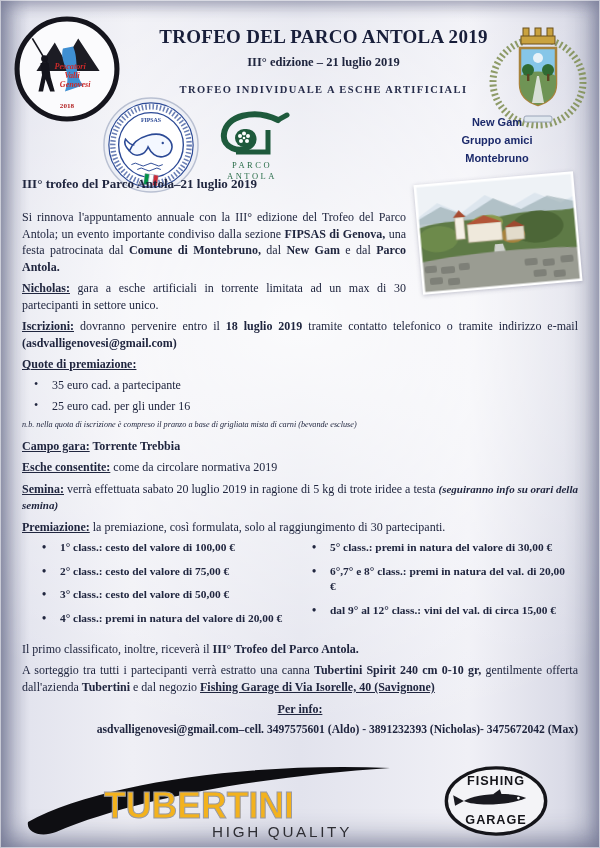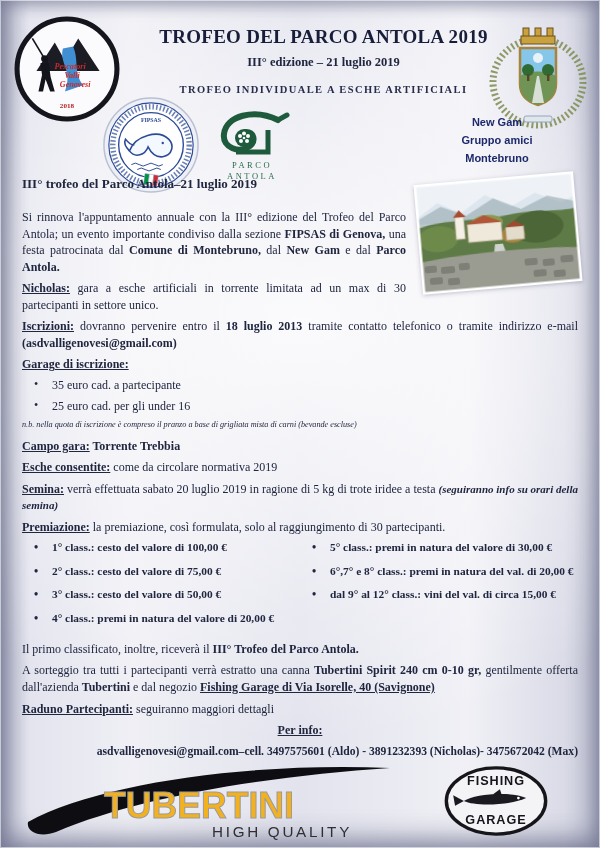--- a/index.html
+++ b/index.html
@@ -37,21 +37,21 @@
   .b{font-weight:bold;}
   .bu{font-weight:bold;text-decoration:underline;}
   .photo-wrap{float:right;width:160px;height:110px;margin:2px 0 8px 12px;
     transform:rotate(-5deg);filter:drop-shadow(0 1px 2px rgba(80,80,110,.35));}
   .photo-wrap svg{display:block;width:100%;height:100%;}
   .bullets{list-style:none;margin:0 0 2px;padding:0;}
   .bullets li{position:relative;padding-left:30px;margin:0 0 5px;font-size:12px;line-height:1.35;}
   .bullets li::before{content:"•";position:absolute;left:12px;top:-1px;font-size:12px;color:#20263f;}
   .quote-head{margin-bottom:4px;}
   .note{font-size:8.2px;font-style:italic;font-weight:normal;margin:1px 0 7px;text-align:left;}
-  .prizes{display:flex;margin:4px 0 5px;}
+  .prizes{display:flex;margin:4px 8px 5px;}
   .prizes ul{flex:1 1 50%;}
   .prizes li{font-weight:bold;font-size:11.4px;margin-bottom:8px;}
   .center{text-align:center;}
   .contacts{font-weight:bold;font-size:11.6px;margin-top:2px;text-align:right;}
   .it{font-style:italic;font-weight:bold;font-size:11px;}
   
   .logo-tubertini{position:absolute;left:16px;bottom:4px;width:380px;height:88px;}
   .logo-garage{position:absolute;right:50px;bottom:10px;width:108px;height:74px;}
 </style>
 </head>
@@ -174,23 +174,23 @@
         <rect x="0" y="0" width="160" height="110" fill="none" stroke="#ffffff" stroke-width="5"></rect>
       </svg>
     </div>
 
     <h2 class="h-main">III° trofeo del Parco Antola–21 luglio 2019</h2>
 
     <p><span>Si rinnova l'appuntamento annuale con la III° edizione del Trofeo del Parco Antola; un evento importante condiviso dalla sezione </span><span class="b">FIPSAS di Genova,</span><span> una festa patrocinata dal </span><span class="b">Comune di Montebruno,</span><span> dal </span><span class="b">New Gam</span><span> e dal </span><span class="b">Parco Antola.</span></p>
 
     <p><span class="lbl">Nicholas:</span><span> gara a esche artificiali in torrente limitata ad un max di 30 partecipanti in settore unico.</span></p>
 
-    <p><span class="lbl">Iscrizioni:</span><span> dovranno pervenire entro il </span><span class="b">18 luglio 2013</span><span> tramite contatto telefonico o tramite indirizzo e-mail </span><span class="b">(asdvalligenovesi@gmail.com)</span></p>
-
-    <p class="quote-head"><span class="lbl">Garage di iscrizione:</span></p>
+    <p><span class="lbl">Iscrizioni:</span><span> dovranno pervenire entro il </span><span class="b">18 luglio 2019</span><span> tramite contatto telefonico o tramite indirizzo e-mail </span><span class="b">(asdvalligenovesi@gmail.com)</span></p>
+
+    <p class="quote-head"><span class="lbl">Quote di premiazione:</span></p>
     <ul class="bullets">
       <li>35 euro cad. a partecipante</li>
       <li>25 euro cad. per gli under 16</li>
     </ul>
     <p class="note">n.b. nella quota di iscrizione è compreso il pranzo a base di grigliata mista di carni (bevande escluse)</p>
 
     <p><span class="lbl">Campo gara:</span><span class="b"> Torrente Trebbia</span></p>
 
     <p><span class="lbl">Esche consentite:</span><span> come da circolare normativa 2019</span></p>
 
@@ -209,21 +209,20 @@
         <li>5° class.: premi in natura del valore di 30,00 €</li>
         <li>6°,7° e 8° class.: premi in natura del val. di 20,00 €</li>
         <li>dal 9° al 12° class.: vini del val. di circa 15,00 €</li>
       </ul>
     </div>
 
     <p><span>Il primo classificato, inoltre, riceverà il </span><span class="b">III° Trofeo del Parco Antola.</span></p>
 
     <p><span>A sorteggio tra tutti i partecipanti verrà estratto una canna </span><span class="b">Tubertini Spirit 240 cm 0-10 gr,</span><span> gentilmente offerta dall'azienda </span><span class="b">Tubertini</span><span> e dal negozio </span><span class="bu">Fishing Garage di Via Isorelle, 40 (Savignone)</span></p>
 
-    <p><span class="lbl">Raduno Partecipanti:</span><span> seguiranno maggiori dettagli</span></p>
 
     <p class="center"><span class="lbl">Per info:</span></p>
     <p class="center contacts">asdvalligenovesi@gmail.com–cell. 3497575601 (Aldo) - 3891232393 (Nicholas)- 3475672042 (Max)</p>
   </div>
 
   <svg class="logo-tubertini" viewBox="0 0 380 88">
     <path d="M12 66 C84 26 240 6 374 12 C255 20 125 40 40 76 C24 82 10 76 12 66 Z" fill="#0e0e12"></path>
     <text x="88" y="62" font-family="Liberation Sans, sans-serif" font-size="36" font-weight="bold" fill="#f3b21d" stroke="#9a9aa2" stroke-width="1" textLength="190" lengthAdjust="spacingAndGlyphs">TUBERTINI</text>
     <text x="196" y="81" font-family="Liberation Sans, sans-serif" font-size="14" letter-spacing="2.5" fill="#2e2e34" textLength="140" lengthAdjust="spacingAndGlyphs">HIGH QUALITY</text>
   </svg>

